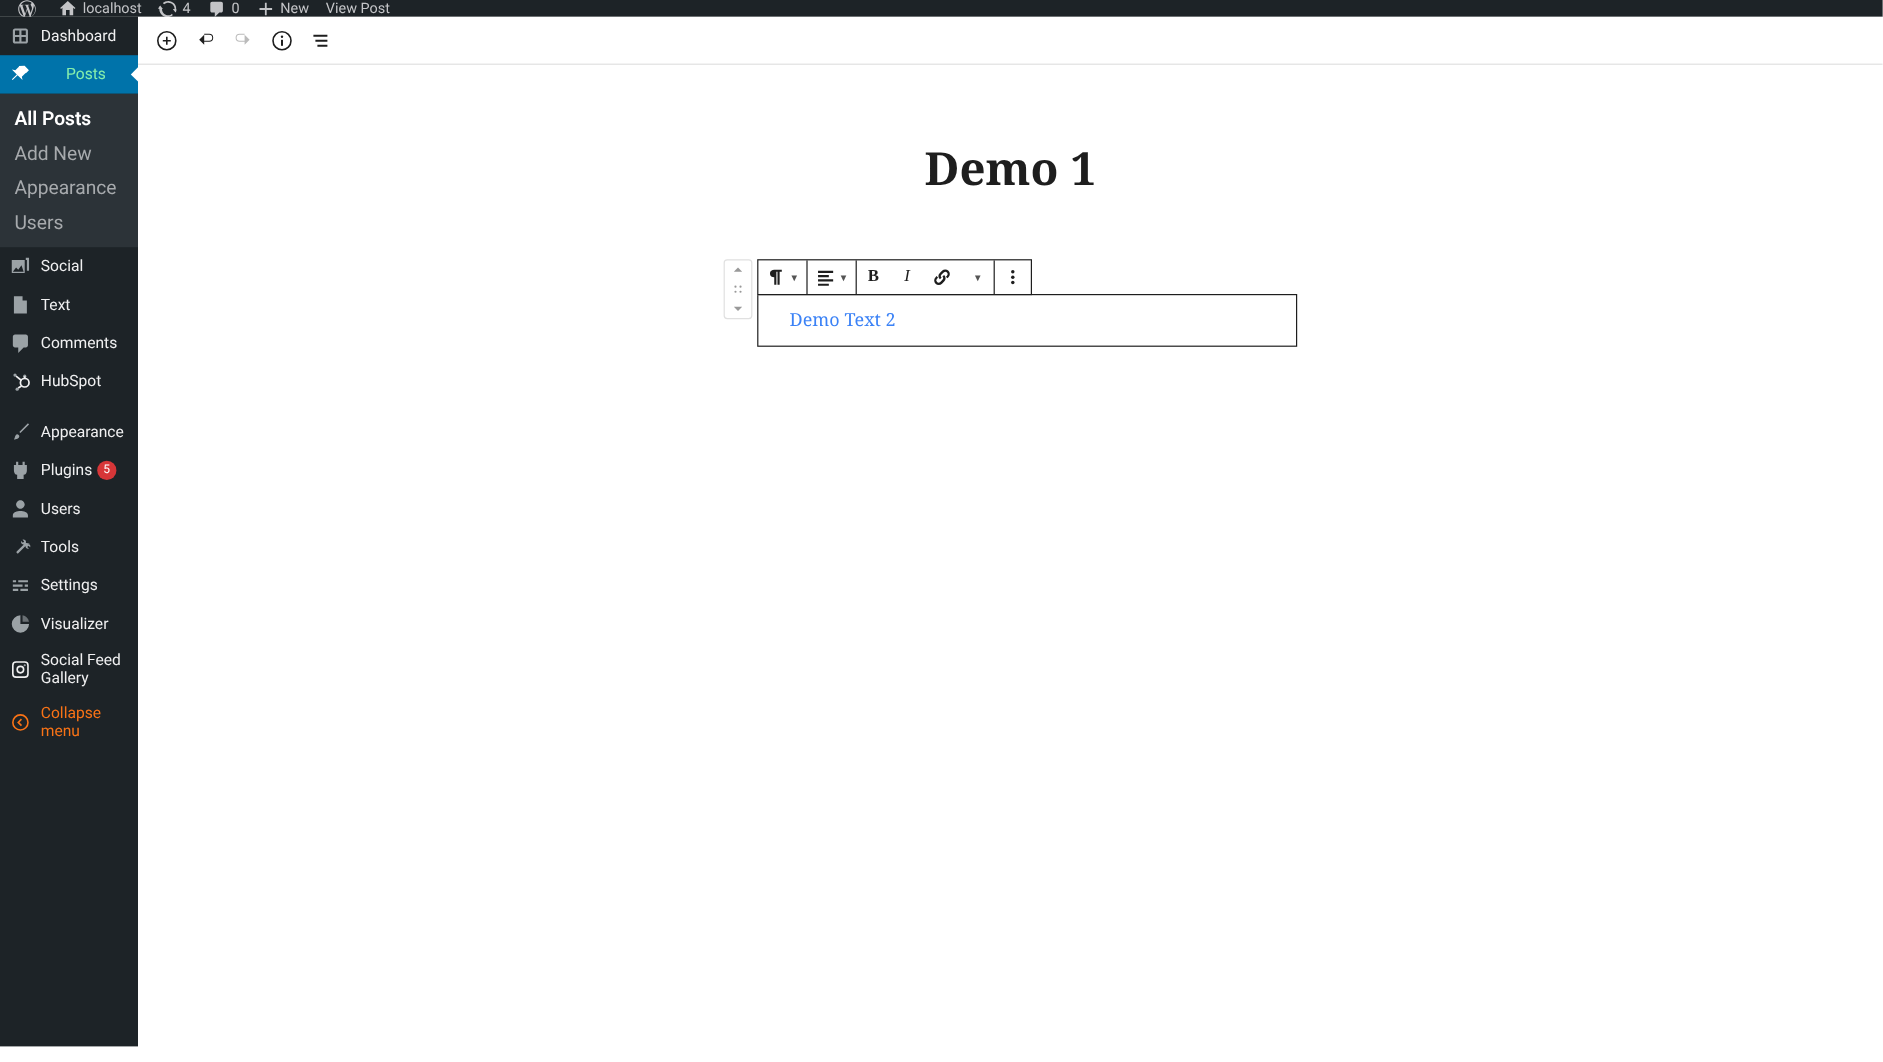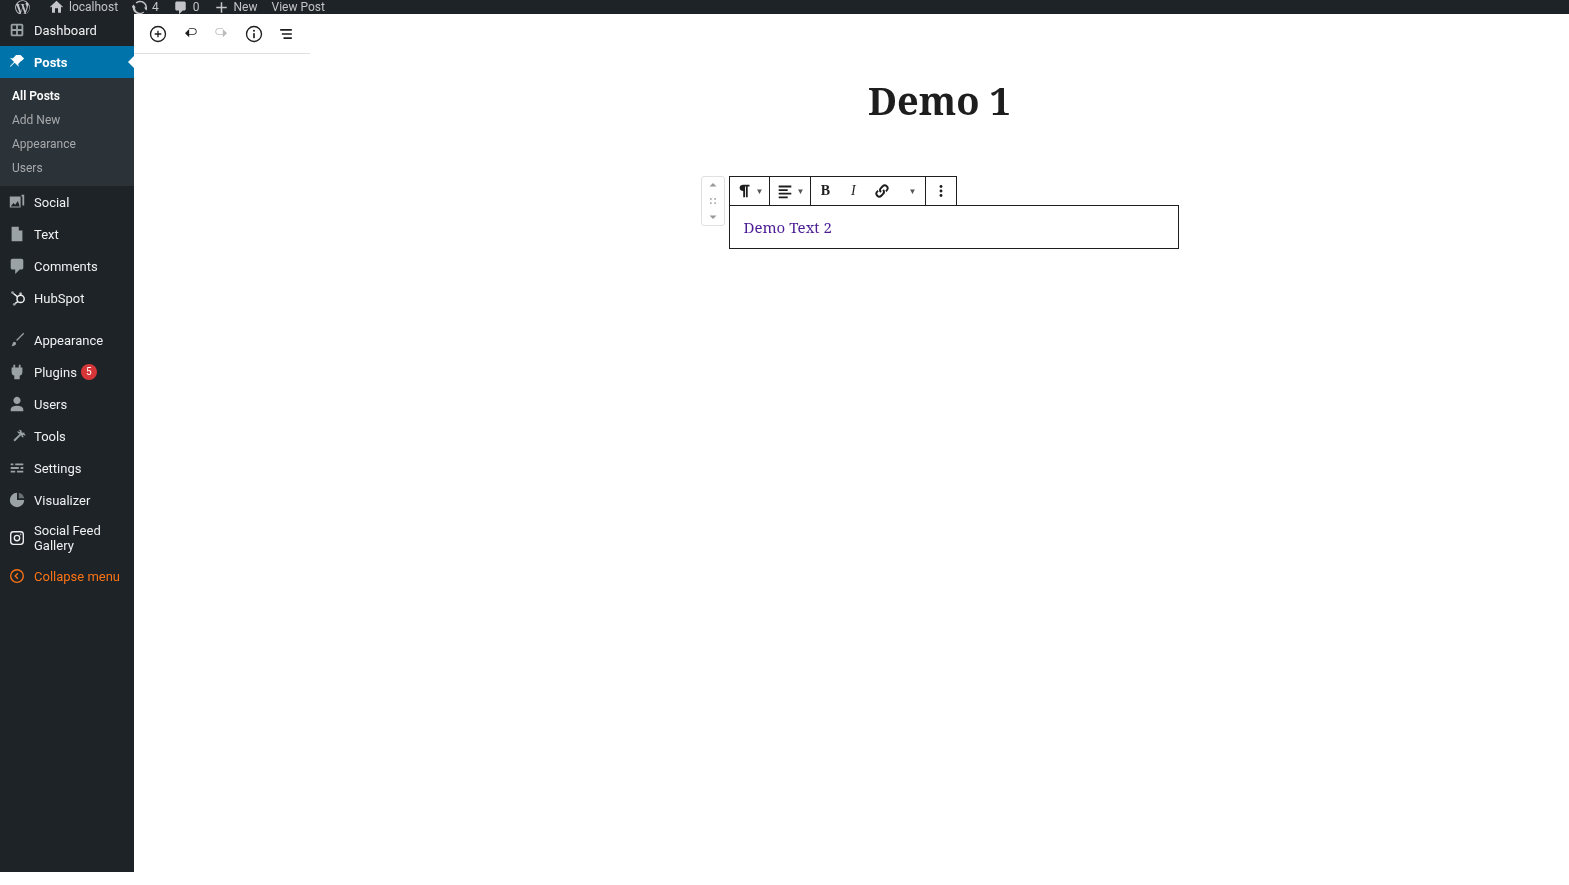--- a/index.html
+++ b/index.html
@@ -11,49 +11,49 @@
     --wp-sub-text:#a7aaad;
     --border:#ccd0d4;
     --toolbar-border:#1e1e1e;
   }
   *{box-sizing:border-box;}
   html,body{margin:0;padding:0;height:100%;font-family:-apple-system,BlinkMacSystemFont,"Segoe UI",Roboto,sans-serif;font-size:13px;color:#1e1e1e;background:#fff;}
   .adminbar{height:14px;background:var(--wp-dark);color:#c3c4c7;display:flex;align-items:center;padding:0 8px;font-size:12px;}
   .adminbar .ab-item{display:flex;align-items:center;height:27px;padding:0 7px;cursor:pointer;color:#c3c4c7;}
   .adminbar svg{width:15px;height:15px;fill:currentColor;margin-right:5px;}
   .layout{display:flex;height:calc(100% - 27px);}
-  .sidemenu{width:134px;background:var(--wp-dark);color:var(--wp-text);flex-shrink:0;display:flex;flex-direction:column;font-size:13px;}
+  .sidemenu{width:115px;background:var(--wp-dark);color:var(--wp-text);flex-shrink:0;display:flex;flex-direction:column;font-size:13px;}
   .menu-item{display:flex;align-items:center;padding:7px 8px;cursor:pointer;color:#f0f0f1;position:relative;}
   .menu-item svg{width:18px;height:18px;fill:rgba(240,246,252,.6);margin-right:8px;flex-shrink:0;}
-  .menu-item.current{background:var(--wp-menu-blue);color:#ffffff;font-weight:700;}
+  .menu-item.current{background:var(--wp-menu-blue);color:#86efac;font-weight:400;gap:21px;}
   .menu-item.current svg{fill:#fff;}
   .menu-item.current::after{content:"";position:absolute;right:0;top:50%;transform:translateY(-50%);border:6px solid transparent;border-right-color:#fff;}
   .submenu{background:#2c3338;padding:6px 0;}
-  .submenu .sub-item{padding:5px 12px;font-size:12px;color:var(--wp-sub-text);cursor:pointer;}
+  .submenu .sub-item{padding:5px 12px;font-size:16px;color:var(--wp-sub-text);cursor:pointer;}
   .submenu .sub-item.current{color:#fff;font-weight:600;}
   .badge{display:inline-block;min-width:16px;height:16px;line-height:16px;border-radius:9px;background:#d63638;color:#fff;font-size:10px;text-align:center;margin-left:4px;padding:0 4px;}
-  .content{flex:1;display:flex;background:#fff;overflow:auto;}
+  .content{flex:1;display:flex;flex-direction:column;background:#fff;overflow:auto;}
   .editor-topbar{height:40px;border-bottom:1px solid #e0e0e0;display:flex;align-items:center;padding:0 8px;}
   .tb-btn{width:32px;height:32px;display:flex;align-items:center;justify-content:center;border-radius:2px;cursor:pointer;color:#1e1e1e;}
   .tb-btn.disabled{color:#bbb;cursor:default;}
   .tb-btn svg{width:20px;height:20px;fill:currentColor;}
   .editor-body{flex:1;display:flex;flex-direction:column;align-items:center;padding-top:60px;}
   .post-title{font-family:"Noto Serif",Georgia,serif;font-size:38px;font-weight:700;margin:0 0 50px 0;}
   .block-wrap{display:flex;align-items:flex-start;}
   .movers{width:24px;border:1px solid #e0e0e0;border-radius:3px;display:flex;flex-direction:column;align-items:center;margin-right:4px;overflow:hidden;}
   .movers .mv{height:16px;width:100%;display:flex;align-items:center;justify-content:center;cursor:pointer;color:#999;}
   .movers svg{width:14px;height:14px;fill:currentColor;}
   .block-area{width:450px;}
   .block-toolbar{display:inline-flex;border:1px solid var(--toolbar-border);background:#fff;margin-bottom:-1px;}
   .bt-group{display:flex;border-right:1px solid var(--toolbar-border);}
   .bt-group:last-child{border-right:none;}
   .bt-btn{height:28px;min-width:28px;padding:0 6px;display:flex;align-items:center;justify-content:center;cursor:pointer;color:#1e1e1e;font-family:Georgia,serif;font-size:14px;}
   .bt-btn svg{width:18px;height:18px;fill:currentColor;}
   .bt-drop{font-size:8px;margin-left:2px;color:#555;}
-  .block-content{border:1px solid var(--toolbar-border);padding:11px 14px;font-family:"Noto Serif",Georgia,serif;font-size:15px;color:#4c1d95;min-height:40px;}
+  .block-content{border:1px solid var(--toolbar-border);padding:11px 26px;font-family:"Noto Serif",Georgia,serif;font-size:15px;color:#3b82f6;min-height:40px;}
   .bold{font-weight:700;}
   .italic{font-style:italic;}
 </style>
 </head>
 <body>
 
 <div class="adminbar">
   <div class="ab-item">
     <svg viewBox="0 0 20 20">
         <path d="M10 .2C4.6.2.2 4.6.2 10s4.4 9.8 9.8 9.8 9.8-4.4 9.8-9.8S15.4.2 10 .2zM1.4 10c0-1.2.3-2.4.7-3.5l4.1 11.2C3.4 16.3 1.4 13.4 1.4 10zm8.6 8.6c-.8 0-1.7-.1-2.4-.4l2.6-7.5 2.6 7.2c0 .1 0 .1.1.1-.9.4-1.9.6-2.9.6zm1.2-12.6c.5 0 1-.1 1-.1.5-.1.4-.7 0-.7 0 0-1.4.1-2.2.1-.8 0-2.2-.1-2.2-.1-.5 0-.5.7-.1.7 0 0 .4.1.9.1l1.3 3.6-1.9 5.6L4.9 6c.5 0 1-.1 1-.1.5-.1.4-.7 0-.7 0 0-1.4.1-2.2.1h-.5C4.7 3 7.2 1.4 10 1.4c2.1 0 4 .8 5.5 2.1H15.4c-.8 0-1.4.7-1.4 1.5 0 .7.4 1.2.8 1.9.3.5.7 1.2.7 2.2 0 .7-.3 1.8-.6 2.7l-.8 2.7-2.9-8.5zm3.1 11.5l2.6-7.6c.5-1.2.7-2.2.7-3.1 0-.3 0-.6-.1-.9 1 1.3 1.6 3 1.6 4.8 0 3.2-1.8 6-4.4 7.5l-.4-.7z"></path>

